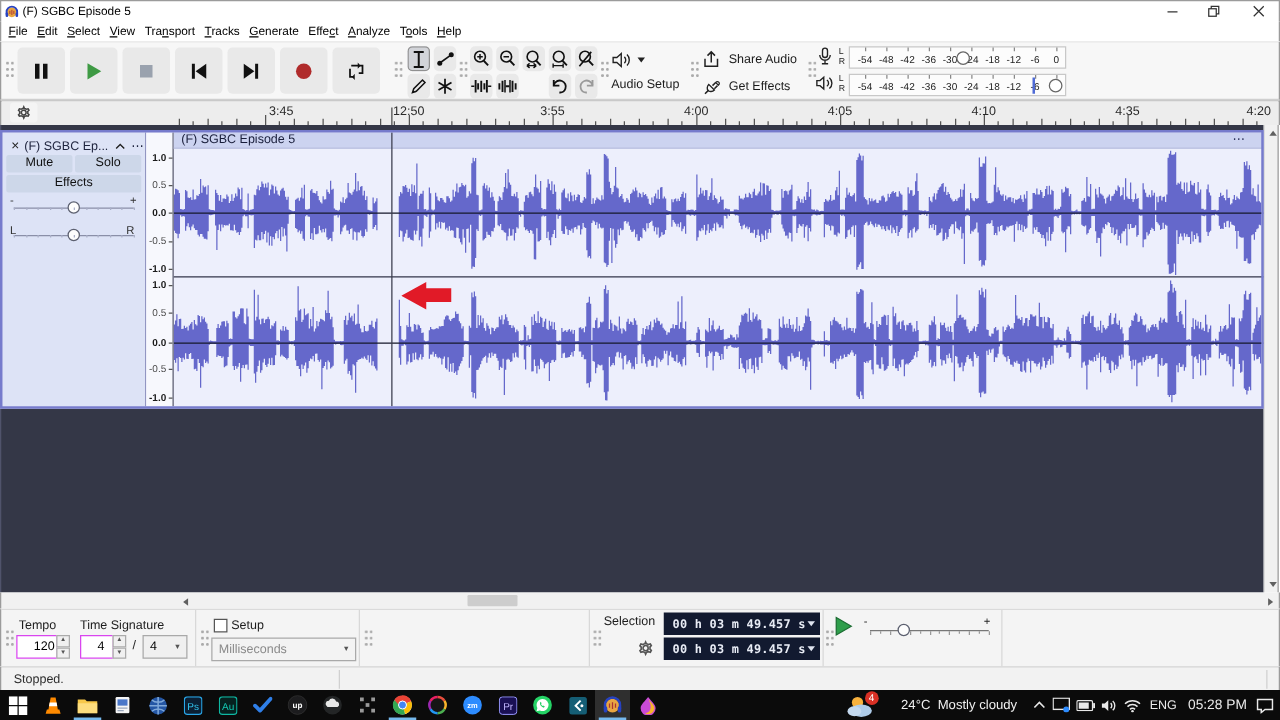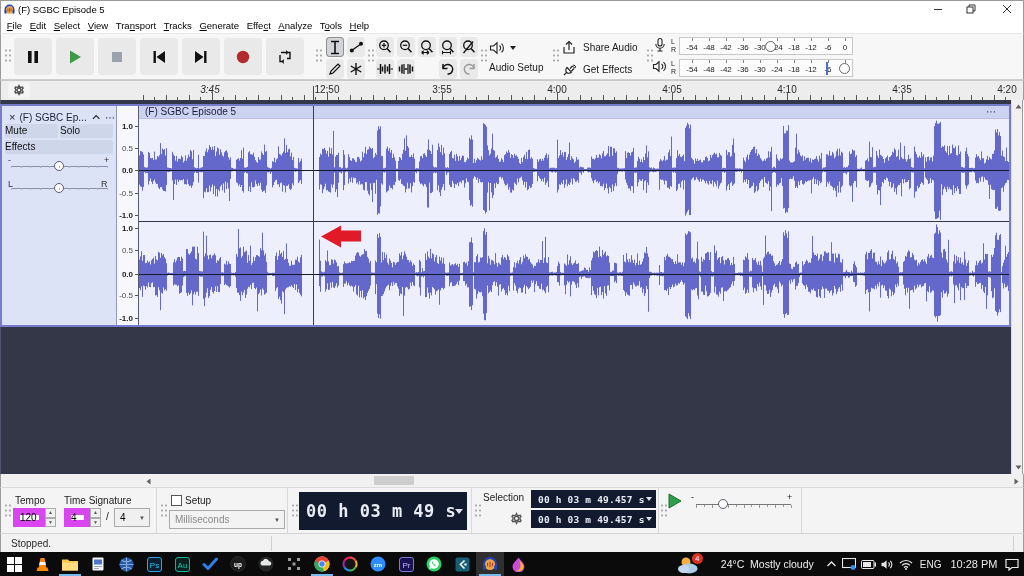--- a/index.html
+++ b/index.html
@@ -48,21 +48,21 @@
   #panel { left:2px; top:2px; width:115px; height:219px; background:#dde3f6; border-right:1px solid #9296c2; }
   #vruler { left:117px; top:2px; width:22px; height:219px; background:#f7f8fd; border-right:1px solid #595b70; }
   .vr-num { position:absolute; right:5px; font-size:8px; color:#4a4a4a; transform:translateY(-50%); }
   .vr-num.bold { font-weight:bold; color:#1a1a1a; }
   .vr-tick { position:absolute; right:0px; width:3px; height:1px; background:#555; }
 
   #cliphead { left:139px; top:2px; width:872px; height:13px; background:#ccd3f0; border-bottom:1px solid #b9c0e0; font-size:10px; color:#181d3a; line-height:12px; padding-left:6px; white-space:nowrap; }
   #clipdots { position:absolute; right:14px; top:0px; color:#30365e; font-size:10px; letter-spacing:1px; }
 
   #panel-head { left:2px; top:5px; width:112px; height:12px; font-size:10px; color:#20253f; display:flex; align-items:center; white-space:nowrap; }
-  .pbtn { background:#cdd7e9; border-radius:2px; font-size:10px; color:#111; text-align:left; }
+  .pbtn { background:#cdd7e9; border-radius:2px; font-size:10px; color:#111; text-align:center; }
 
   .slider-line { position:absolute; height:1px; background:#8a8fa8; }
   .slider-thumb { position:absolute; width:10px; height:10px; border-radius:50%; background:#fdfdfd; border:1px solid #5c6070; }
   .slider-end { position:absolute; font-size:9px; color:#333; }
 
   #wavesvg { left:139px; top:15px; }
   #chan-divider { left:139px; top:117px; width:872px; height:1px; background:#33364a; }
 
   #cursor-ruler { left:313px; top:86px; width:1px; height:14px; background:#4a4a4a; }
   #cursor-track { left:313px; top:2px; width:1px; height:219px; background:#3a3d4c; z-index:30; }
@@ -72,21 +72,21 @@
   
   #vscroll { left:1011px; top:100px; width:12px; height:374px; background:#f1f1f1; border-left:1px solid #dcdcdc; border-right:1px solid #9b9b9b; }
   #hscrollrow { left:0; top:474px; width:1024px; height:13px; background:#f1f1f1; border-left:1px solid #9b9b9b; border-right:1px solid #9b9b9b; }
   #hthumb { position:absolute; left:373px; top:2px; width:40px; height:9px; background:#cdcdcd; border-radius:1px; }
   .sb-arrow { position:absolute; }
 
   
   #bottombar { left:0; top:487px; width:1024px; height:46px; background:#f4f4f4; border-left:1px solid #9b9b9b; border-right:1px solid #9b9b9b; border-top:1px solid #dadada; }
   .sep { position:absolute; top:0; width:1px; height:45px; background:#d8d8d8; }
   .b-label { position:absolute; font-size:10px; color:#1c1c1c; white-space:nowrap; }
-  .num-input { position:absolute; background:#fff; border:7px solid #d946ef; font-size:10px; color:#000; padding-left:0; display:flex; align-items:center; }
+  .num-input { position:absolute; background:#fff; border:1px solid #d946ef; font-size:10px; color:#000; padding-left:13px; display:flex; align-items:center; }
   .spin { position:absolute; width:11px; display:flex; flex-direction:column; }
   .spin div { height:9.5px; background:#f0f0f0; border:1px solid #ababab; color:#555; font-size:5px; line-height:7px; text-align:center; }
   .combo { position:absolute; background:#f0f0f0; border:1px solid #a9a9a9; font-size:10px; display:flex; align-items:center; padding-left:5px; white-space:nowrap; }
   .combo .chev { margin-left:auto; margin-right:4px; color:#555; font-size:6px; }
   .timebox { position:absolute; background:#121a30; color:#e8ecf5; font-family:"DejaVu Sans Mono", monospace; display:flex; align-items:center; justify-content:flex-start; padding:0 0 0 7px; white-space:nowrap; overflow:hidden; }
   .timebox .caret-down { position:absolute; right:4px; top:50%; margin-top:-2.5px; }
   .caret-down { width:0; height:0; border-left:4px solid transparent; border-right:4px solid transparent; border-top:5px solid #dfe4ef; }
 
   
   #statusbar { left:0; top:533px; width:1024px; height:19px; background:#f2f2f2; border-left:1px solid #9b9b9b; border-right:1px solid #9b9b9b; border-top:1px solid #d4d4d4; }
@@ -370,21 +370,21 @@
       <div class="meter-num" style="left:148px;">-6</div>
       <div style="position:absolute; left:148px; top:0; width:1px; height:3px; background:#888;"></div>
       <div class="meter-num" style="left:165px;">0</div>
       <div style="position:absolute; left:165px; top:0; width:1px; height:3px; background:#888;"></div>
       <div style="position:absolute; left:145.58333333333334px; top:2px; width:2px; height:13px; background:#4f6bd6;"></div>
       <div style="position:absolute; left:159px; top:2.5px; width:11px; height:11px; border-radius:50%; background:#fff; border:1px solid #666;"></div>
     </div>
 </div>
 
 <div class="abs" id="rulerrow">
-    <div class="ruler-label" style="left:209px;font-style:italic;">3:45</div>
+    <div class="ruler-label" style="left:224px;">3:45</div>
     <div class="ruler-label" style="left:325.98900000000015px;">12:50</div>
     <div class="ruler-label" style="left:440.98900000000015px;">3:55</div>
     <div class="ruler-label" style="left:555.9890000000001px;">4:00</div>
     <div class="ruler-label" style="left:670.9890000000001px;">4:05</div>
     <div class="ruler-label" style="left:785.9890000000001px;">4:10</div>
     <div class="ruler-label" style="left:900.9890000000001px;">4:35</div>
     <div class="ruler-label" style="left:1006px;">4:20</div>
     <div class="tick" style="left:141.98900000000015px; height:5px;"></div>
     <div class="tick" style="left:153.48900000000015px; height:3px;"></div>
     <div class="tick" style="left:164.98900000000015px; height:5px;"></div>
@@ -619,24 +619,20 @@
 
   <div class="abs grip" style="left:159px; top:15px;"></div>
   <div class="abs" style="left:170px; top:7px; width:11px; height:11px; background:#fff; border:1px solid #555;"></div>
   <div class="b-label" style="left:184px; top:7px;">Setup</div>
   <div class="combo" style="left:168px; top:22px; width:116px; height:19px; color:#8a8a8a; background:#f3f3f3;">
       <span>Milliseconds</span>
       <span class="chev">▼</span>
     </div>
 
   <div class="abs grip" style="left:290px; top:15px;"></div>
-  <div class="timebox" style="left:298px; top:4px; width:168px; height:38px; font-size:17px; font-weight:bold; letter-spacing:0.5px;">
-    <span>00 h 03 m 49 s</span>
-    <div class="caret-down" style="margin-left:3px;"></div>
-  </div>
 
   <div class="abs grip" style="left:473px; top:15px;"></div>
   <div class="b-label" style="left:482px; top:4px;">Selection</div>
   <div class="abs" style="left:504px; top:20px; width:22px; height:20px; display:flex; align-items:center; justify-content:center;">
     <svg width="13" height="13" viewBox="0 0 24 24">
       <path fill="none" stroke="#555" stroke-width="2.4" d="M12 8.2 a3.8 3.8 0 1 0 0 7.6 a3.8 3.8 0 1 0 0 -7.6 M12 3 l1.2 2.6 a6.6 6.6 0 0 1 2.8 1.2 L19 6 l1.4 2.4 -2 2 a6.6 6.6 0 0 1 0 3.1 l2 2 L19 18 l-3 -.8 a6.6 6.6 0 0 1 -2.8 1.2 L12 21 l-1.2 -2.6 a6.6 6.6 0 0 1 -2.8 -1.2 L5 18 l-1.4 -2.4 2 -2 a6.6 6.6 0 0 1 0 -3.1 l-2 -2 L5 6 l3 .8 a6.6 6.6 0 0 1 2.8 -1.2 Z"></path>
     </svg>
   </div>
   <div class="timebox" style="left:530px; top:2px; width:125px; height:18px; font-size:9.5px; font-weight:bold; letter-spacing:0.2px;">
     <span>00 h 03 m 49.457 s</span>
@@ -859,20 +855,20 @@
           <path d="M7.5 3.5 A2.6 2.6 0 0 1 7.5 7.5 M9.2 1.8 A5 5 0 0 1 9.2 9.2" fill="none" stroke="#e8e8e8" stroke-width="1.1"></path>
         </svg>
       </div>
       <div class="tray-ico">
         <svg width="14" height="11" viewBox="0 0 14 11">
           <path d="M1 4 A8.5 8.5 0 0 1 13 4 M3 6.3 A5.6 5.6 0 0 1 11 6.3 M5 8.5 A2.8 2.8 0 0 1 9 8.5" fill="none" stroke="#e8e8e8" stroke-width="1.2"></path>
           <circle cx="7" cy="10" r="1" fill="#e8e8e8"></circle>
         </svg>
       </div>
       <div id="tray-lang">ENG</div>
-      <div id="tray-time">10:28 PM</div>
+      <div id="tray-time">05:28 PM</div>
       <div class="tray-ico" style="margin-right:5px;">
         <svg width="14" height="13" viewBox="0 0 14 13">
           <path d="M1 1.5 H13 V9.5 H7 L4 12 V9.5 H1 Z" fill="none" stroke="#e8e8e8" stroke-width="1.2"></path>
         </svg>
       </div>
     </div>
 </div>
 
 </body></html>

